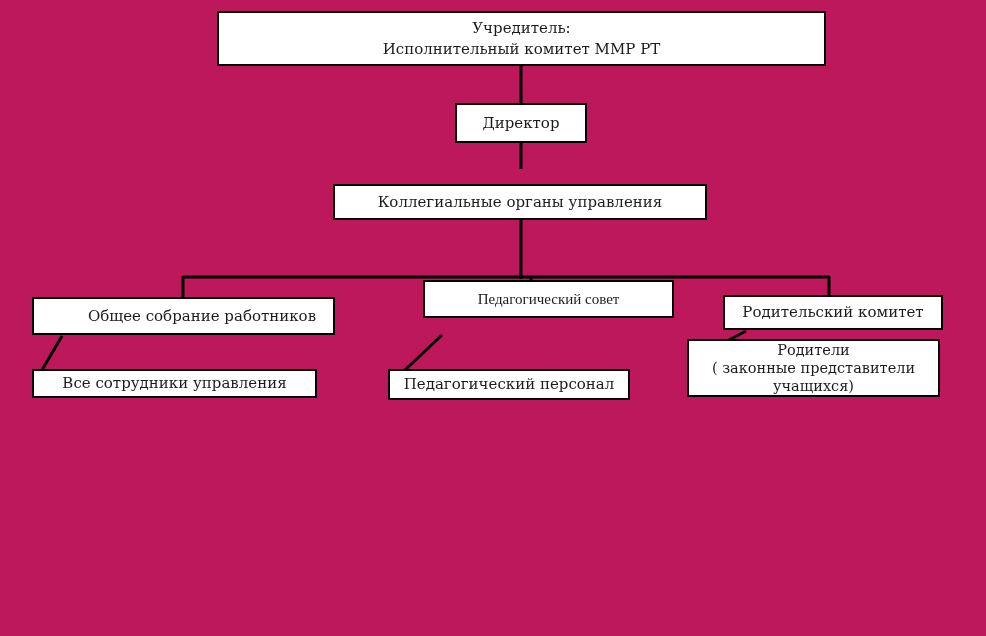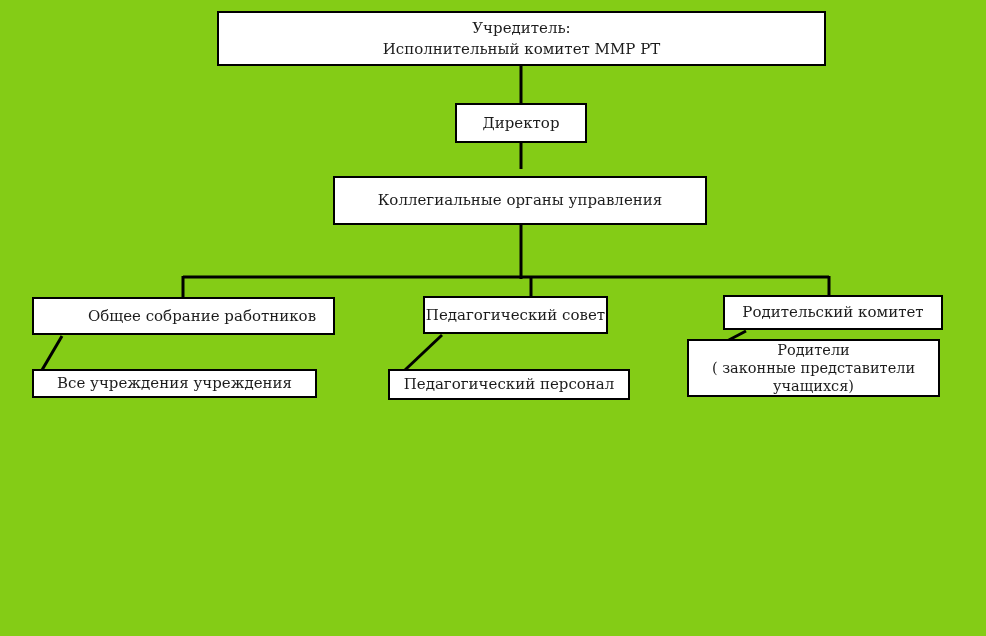--- a/index.html
+++ b/index.html
@@ -4,21 +4,21 @@
 <style>
   html, body { margin: 0; padding: 0; }
   body {
     width: 986px; height: 636px;
     background: #ffffff;
     overflow: hidden;
   }
   .canvas {
     position: relative;
     width: 986px; height: 636px;
-    background: #84cc16;
+    background: #be185d;
     font-family: "DejaVu Serif", "Liberation Serif", serif;
     color: #1c1c1c;
   }
   .lines {
     position: absolute;
     left: 0; top: 0;
     pointer-events: none;
   }
   .node {
     position: absolute;
@@ -28,23 +28,23 @@
     display: flex;
     align-items: center;
     justify-content: center;
     text-align: center;
     white-space: pre-line;
     font-size: 15px;
     line-height: 19px;
   }
   .n-founder   { left: 217px; top:  11px; width: 609px; height: 55px; line-height: 21px; }
   .n-director  { left: 455px; top: 103px; width: 132px; height: 40px; }
-  .n-collegial { left: 333px; top: 176px; width: 374px; height: 49px; text-align: center; }
+  .n-collegial { left: 333px; top: 184px; width: 374px; height: 36px; text-align: center; }
   .n-general   { left:  32px; top: 297px; width: 303px; height: 38px; padding-left: 37px; }
-  .n-pedcounc  { left: 423px; top: 296px; width: 185px; height: 38px; }
+  .n-pedcounc  { left: 423px; top: 280px; width: 251px; height: 38px; font-family: Liberation Serif, serif; }
   .n-parentcom { left: 723px; top: 295px; width: 220px; height: 35px; }
   .n-allemp    { left:  32px; top: 369px; width: 285px; height: 29px; }
   .n-pedstaff  { left: 388px; top: 369px; width: 242px; height: 31px; }
   .n-parents   { left: 687px; top: 339px; width: 253px; height: 58px; font-size: 14.5px; line-height: 18px; }
 </style>
 </head>
 <body>
 
 <div class="canvas">
 
@@ -61,19 +61,19 @@
     <line x1="746" y1="331" x2="727" y2="341"></line>
   </svg>
 
   <div class="node n-founder">Учредитель:
 Исполнительный комитет ММР РТ</div>
   <div class="node n-director">Директор</div>
   <div class="node n-collegial">Коллегиальные органы управления</div>
   <div class="node n-general">Общее собрание работников</div>
   <div class="node n-pedcounc">Педагогический совет</div>
   <div class="node n-parentcom">Родительский комитет</div>
-  <div class="node n-allemp">Все учреждения учреждения</div>
+  <div class="node n-allemp">Все сотрудники управления</div>
   <div class="node n-parents">Родители
 ( законные представители
 учащихся)</div>
   <div class="node n-pedstaff">Педагогический персонал</div>
 
 </div>
 
 </body></html>

